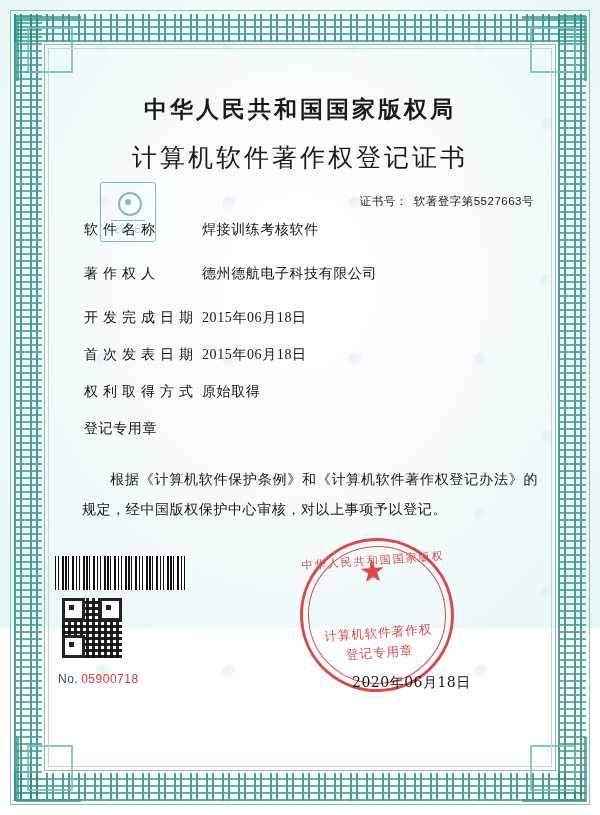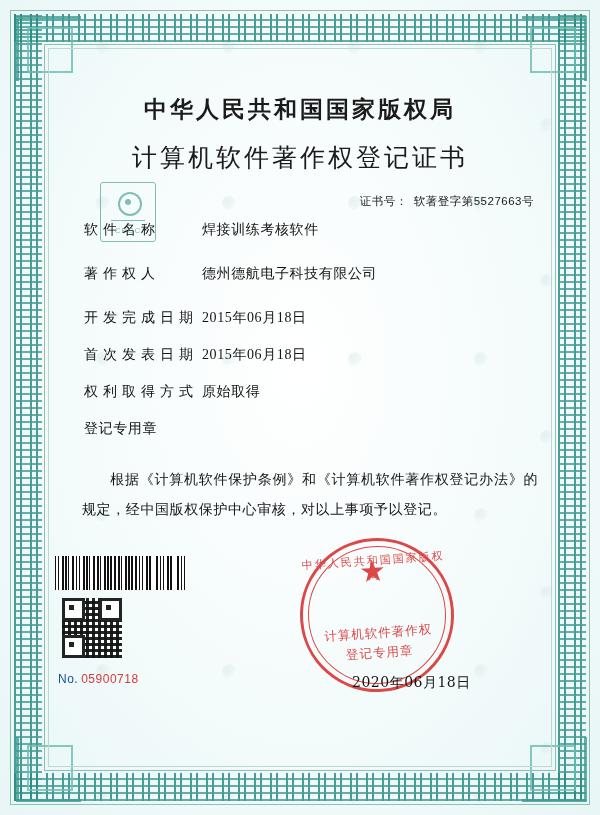--- a/index.html
+++ b/index.html
@@ -13,21 +13,21 @@
     font-family: "Liberation Sans", sans-serif;
     position: relative;
     overflow: hidden;
   }
 
   
   #certificate {
     position: absolute;
     left: 0; top: 0;
     width: 600px;
-    height: 815px;
+    height: 628px;
     background:
       radial-gradient(ellipse at 50% 45%, #ffffff 0%, #f4fbfb 55%, #e8f6f6 100%);
   }
 
   
   .watermark-layer {
     position: absolute;
     left: 0; top: 0; right: 0; bottom: 0;
     pointer-events: none;
     opacity: .55;

